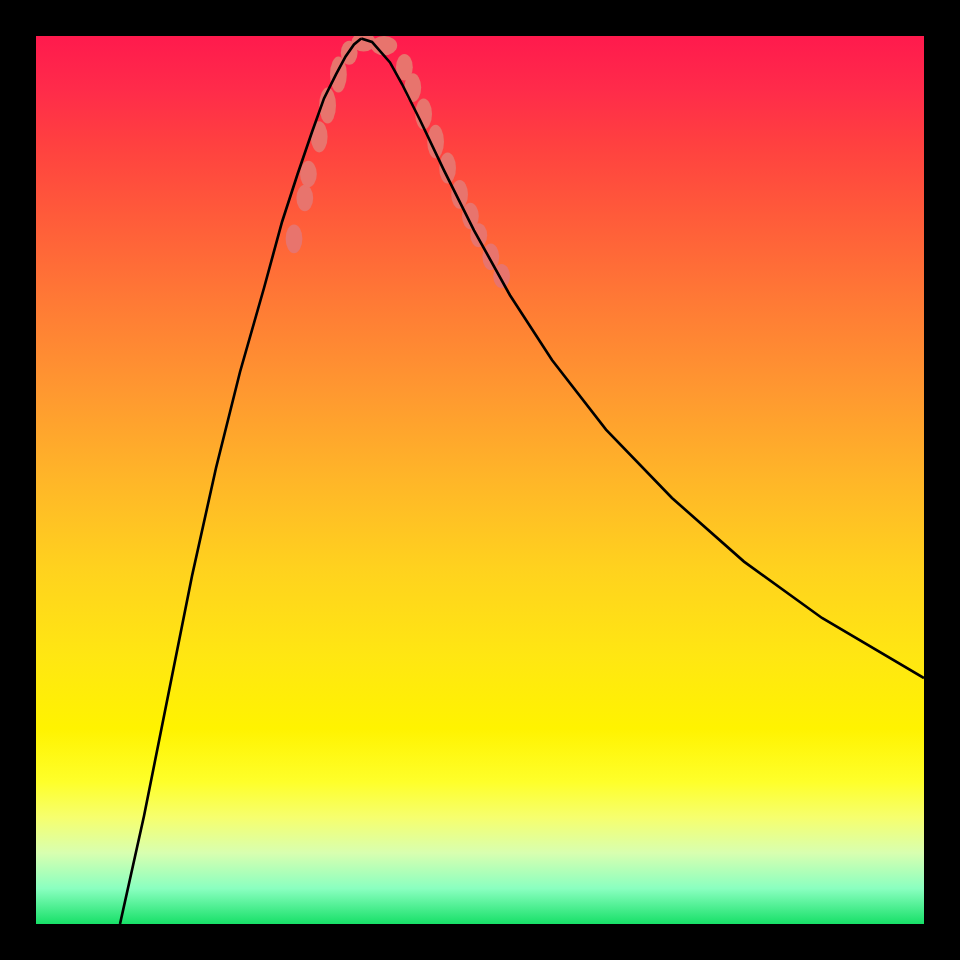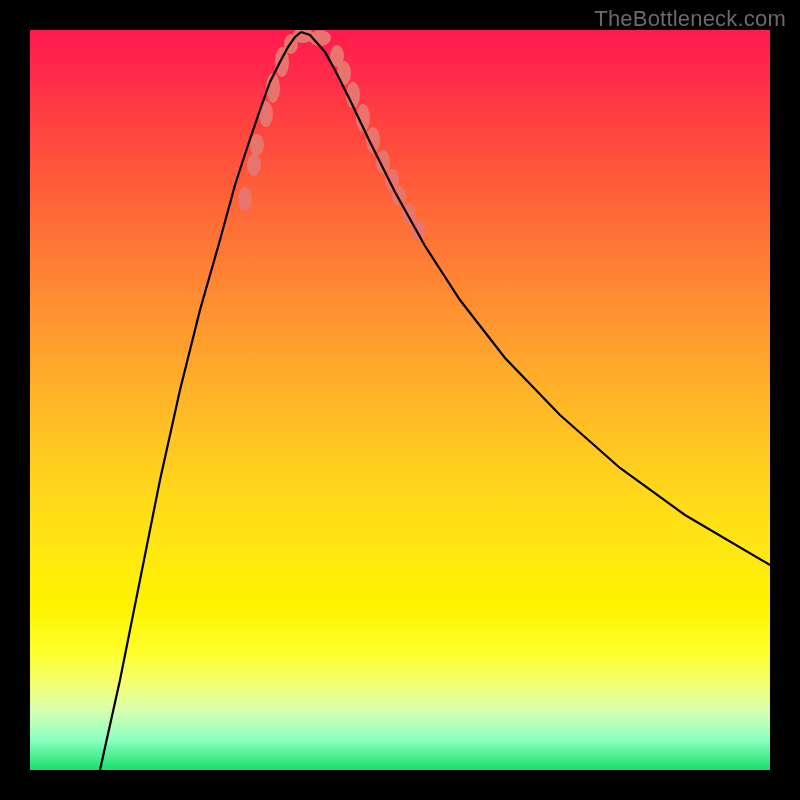--- a/index.html
+++ b/index.html
@@ -59,21 +59,20 @@
     height: 740px;
   }
   .marker {
     fill: #e8746d;
   }
 </style>
 </head>
 <body>
 
 <div class="frame">
-  <div class="watermark">TheBottleneck.com</div>
   <div class="plot-area">
     <svg class="curve" viewBox="0 0 740 740">
       <g id="marker-layer">
           <ellipse cx="215" cy="169" rx="7" ry="12" class="marker"></ellipse>
           <ellipse cx="224" cy="135" rx="7" ry="11" class="marker"></ellipse>
           <ellipse cx="227" cy="115" rx="7" ry="11" class="marker"></ellipse>
           <ellipse cx="236" cy="84" rx="7" ry="13" class="marker"></ellipse>
           <ellipse cx="243" cy="58" rx="7" ry="15" class="marker"></ellipse>
           <ellipse cx="252" cy="32" rx="7" ry="15" class="marker"></ellipse>
           <ellipse cx="261" cy="14" rx="7" ry="10" class="marker"></ellipse>

